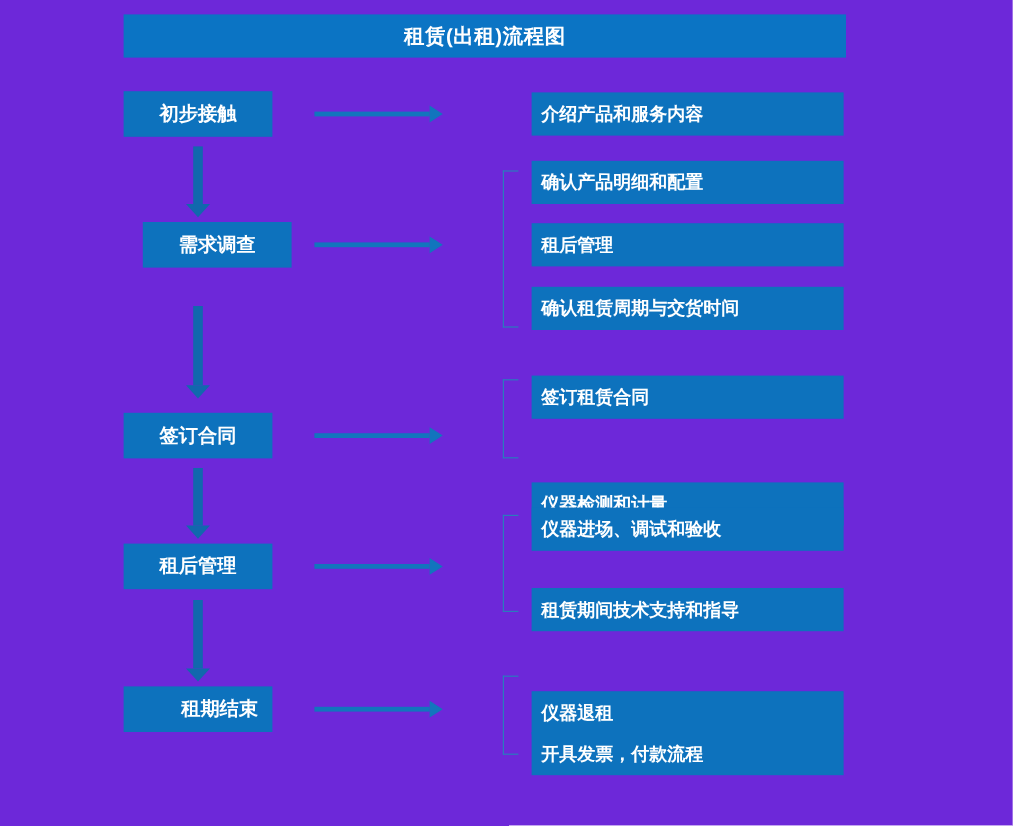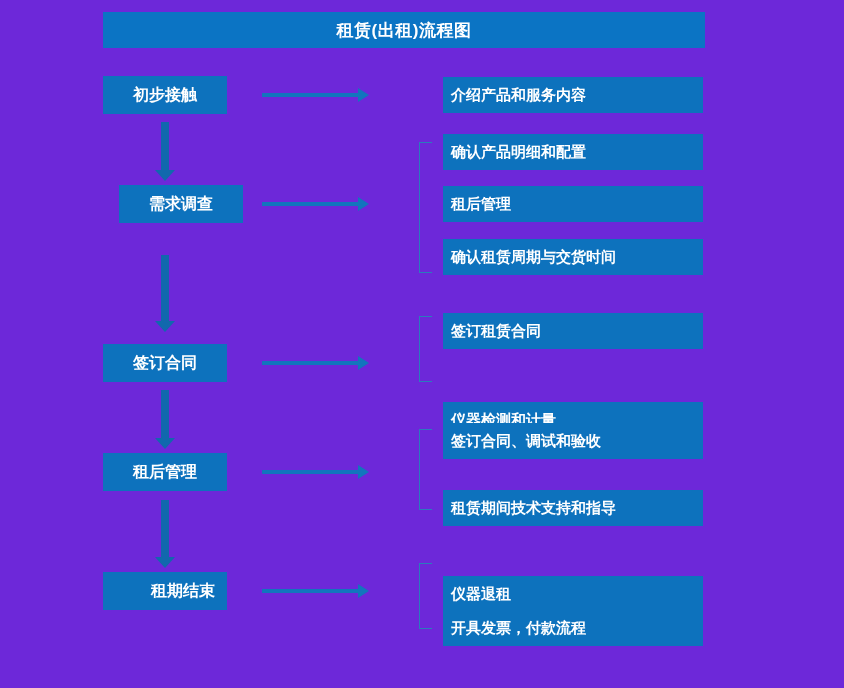--- a/index.html
+++ b/index.html
@@ -142,19 +142,19 @@
 
   <div class="node right" style="top:77px;">介绍产品和服务内容</div>
 
   <div class="node right" style="top:134px;">确认产品明细和配置</div>
   <div class="node right" style="top:186px;">租后管理</div>
   <div class="node right" style="top:239px;">确认租赁周期与交货时间</div>
 
   <div class="node right" style="top:313px;">签订租赁合同</div>
   <div class="node right" style="top:362px;margin-top:40px;">仪器检测和计量</div>
 
-  <div class="node right" style="top:423px;">签订合同、调试和验收</div>
+  <div class="node right" style="top:423px;">仪器进场、调试和验收</div>
   <div class="node right" style="top:490px;">租赁期间技术支持和指导</div>
 
   <div class="node right" style="top:560px;margin-top:16px;">仪器退租</div>
   <div class="node right" style="top:610px;">开具发票，付款流程</div>
 
 </div>
 
 </body></html>

